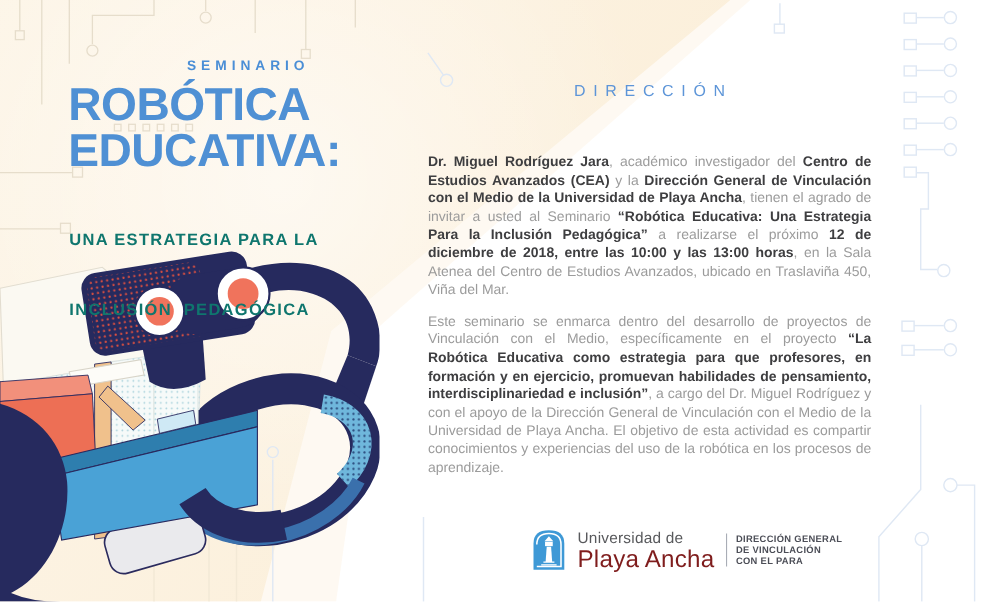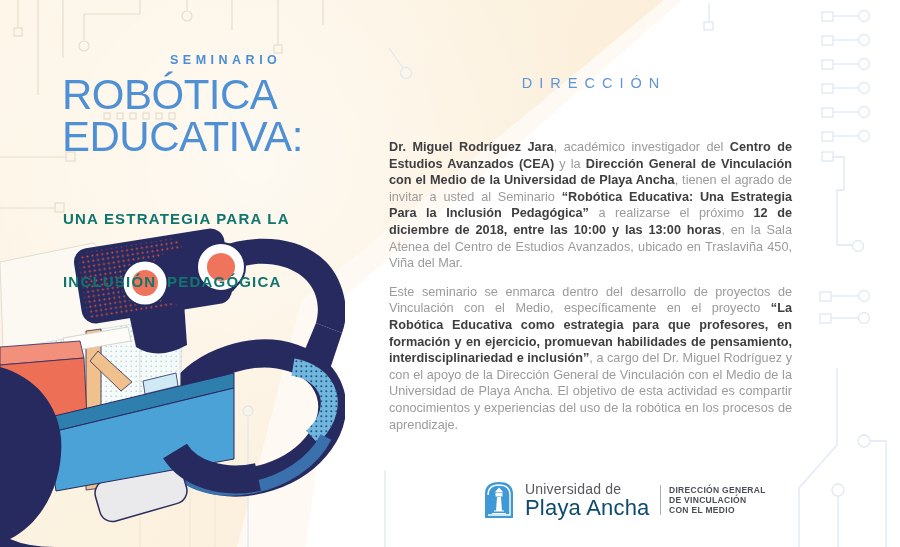--- a/index.html
+++ b/index.html
@@ -22,21 +22,21 @@
     clip-path:polygon(0 0,72.8% 0,33% 55%,26% 100%,0 100%);
   }
   .circuit{position:absolute;left:0;top:0;pointer-events:none;}
   
   .kicker{
     position:absolute;left:170px;top:53px;
     font-size:12.5px;font-weight:700;letter-spacing:4.5px;color:#4a8ed6;
   }
   .main-title{
     position:absolute;left:62px;top:74px;
-    font-size:42px;line-height:42px;font-weight:400;letter-spacing:-.5px;color:#4f90d4;
+    font-size:42px;line-height:42px;font-weight:700;letter-spacing:-.5px;color:#4f90d4;
   }
   .sub-title{
     position:absolute;left:63px;top:166px;
     font-size:15px;line-height:21px;font-weight:700;letter-spacing:1.2px;color:#0f766e;
     white-space:pre;
   }
   
   .inv-heading{
     position:absolute;left:389px;top:75px;width:403px;
     text-align:center;font-size:14.5px;letter-spacing:7px;text-indent:7px;
@@ -49,21 +49,21 @@
   .inv-body p{margin:0 0 12px 0;}
   .inv-body p.closing{margin-top:22px;text-align:left;}
   .inv-body .bold{font-weight:700;color:#3e3e40;}
   
   .footer{
     position:absolute;left:481px;top:478px;
     display:flex;align-items:center;
   }
   .uni-text{margin-left:8px;line-height:1;}
   .uni-line1{font-size:14px;color:#58595c;letter-spacing:.2px;}
-  .uni-line2{font-size:22px;color:#0c4a6e;letter-spacing:.2px;margin-top:1px;}
+  .uni-line2{font-size:22px;color:#7f1d1d;letter-spacing:.2px;margin-top:1px;}
   .logo-divider{width:1.5px;height:30px;background:#a9adb6;margin:0 8px 0 10px;}
   .dept-text{font-size:8.5px;line-height:10px;font-weight:700;color:#4c4e57;letter-spacing:.3px;}
 </style>
 </head>
 <body>
 
 <div id="flyer">
 
   <div class="pale-band"></div>
   <div class="cream-panel"></div>
@@ -228,17 +228,17 @@
       <path d="M11,35.5 H25 M13,33 H23" stroke="#ffffff" stroke-width="1.2"></path>
     </svg>
     <div class="uni-text">
       <div class="uni-line1">Universidad de</div>
       <div class="uni-line2">Playa Ancha</div>
     </div>
     <div class="logo-divider"></div>
     <div class="dept-text">
       <div>DIRECCIÓN GENERAL</div>
       <div>DE VINCULACIÓN</div>
-      <div>CON EL MEDIO</div>
+      <div>CON EL PARA</div>
     </div>
   </div>
 
 </div>
 
 </body></html>

